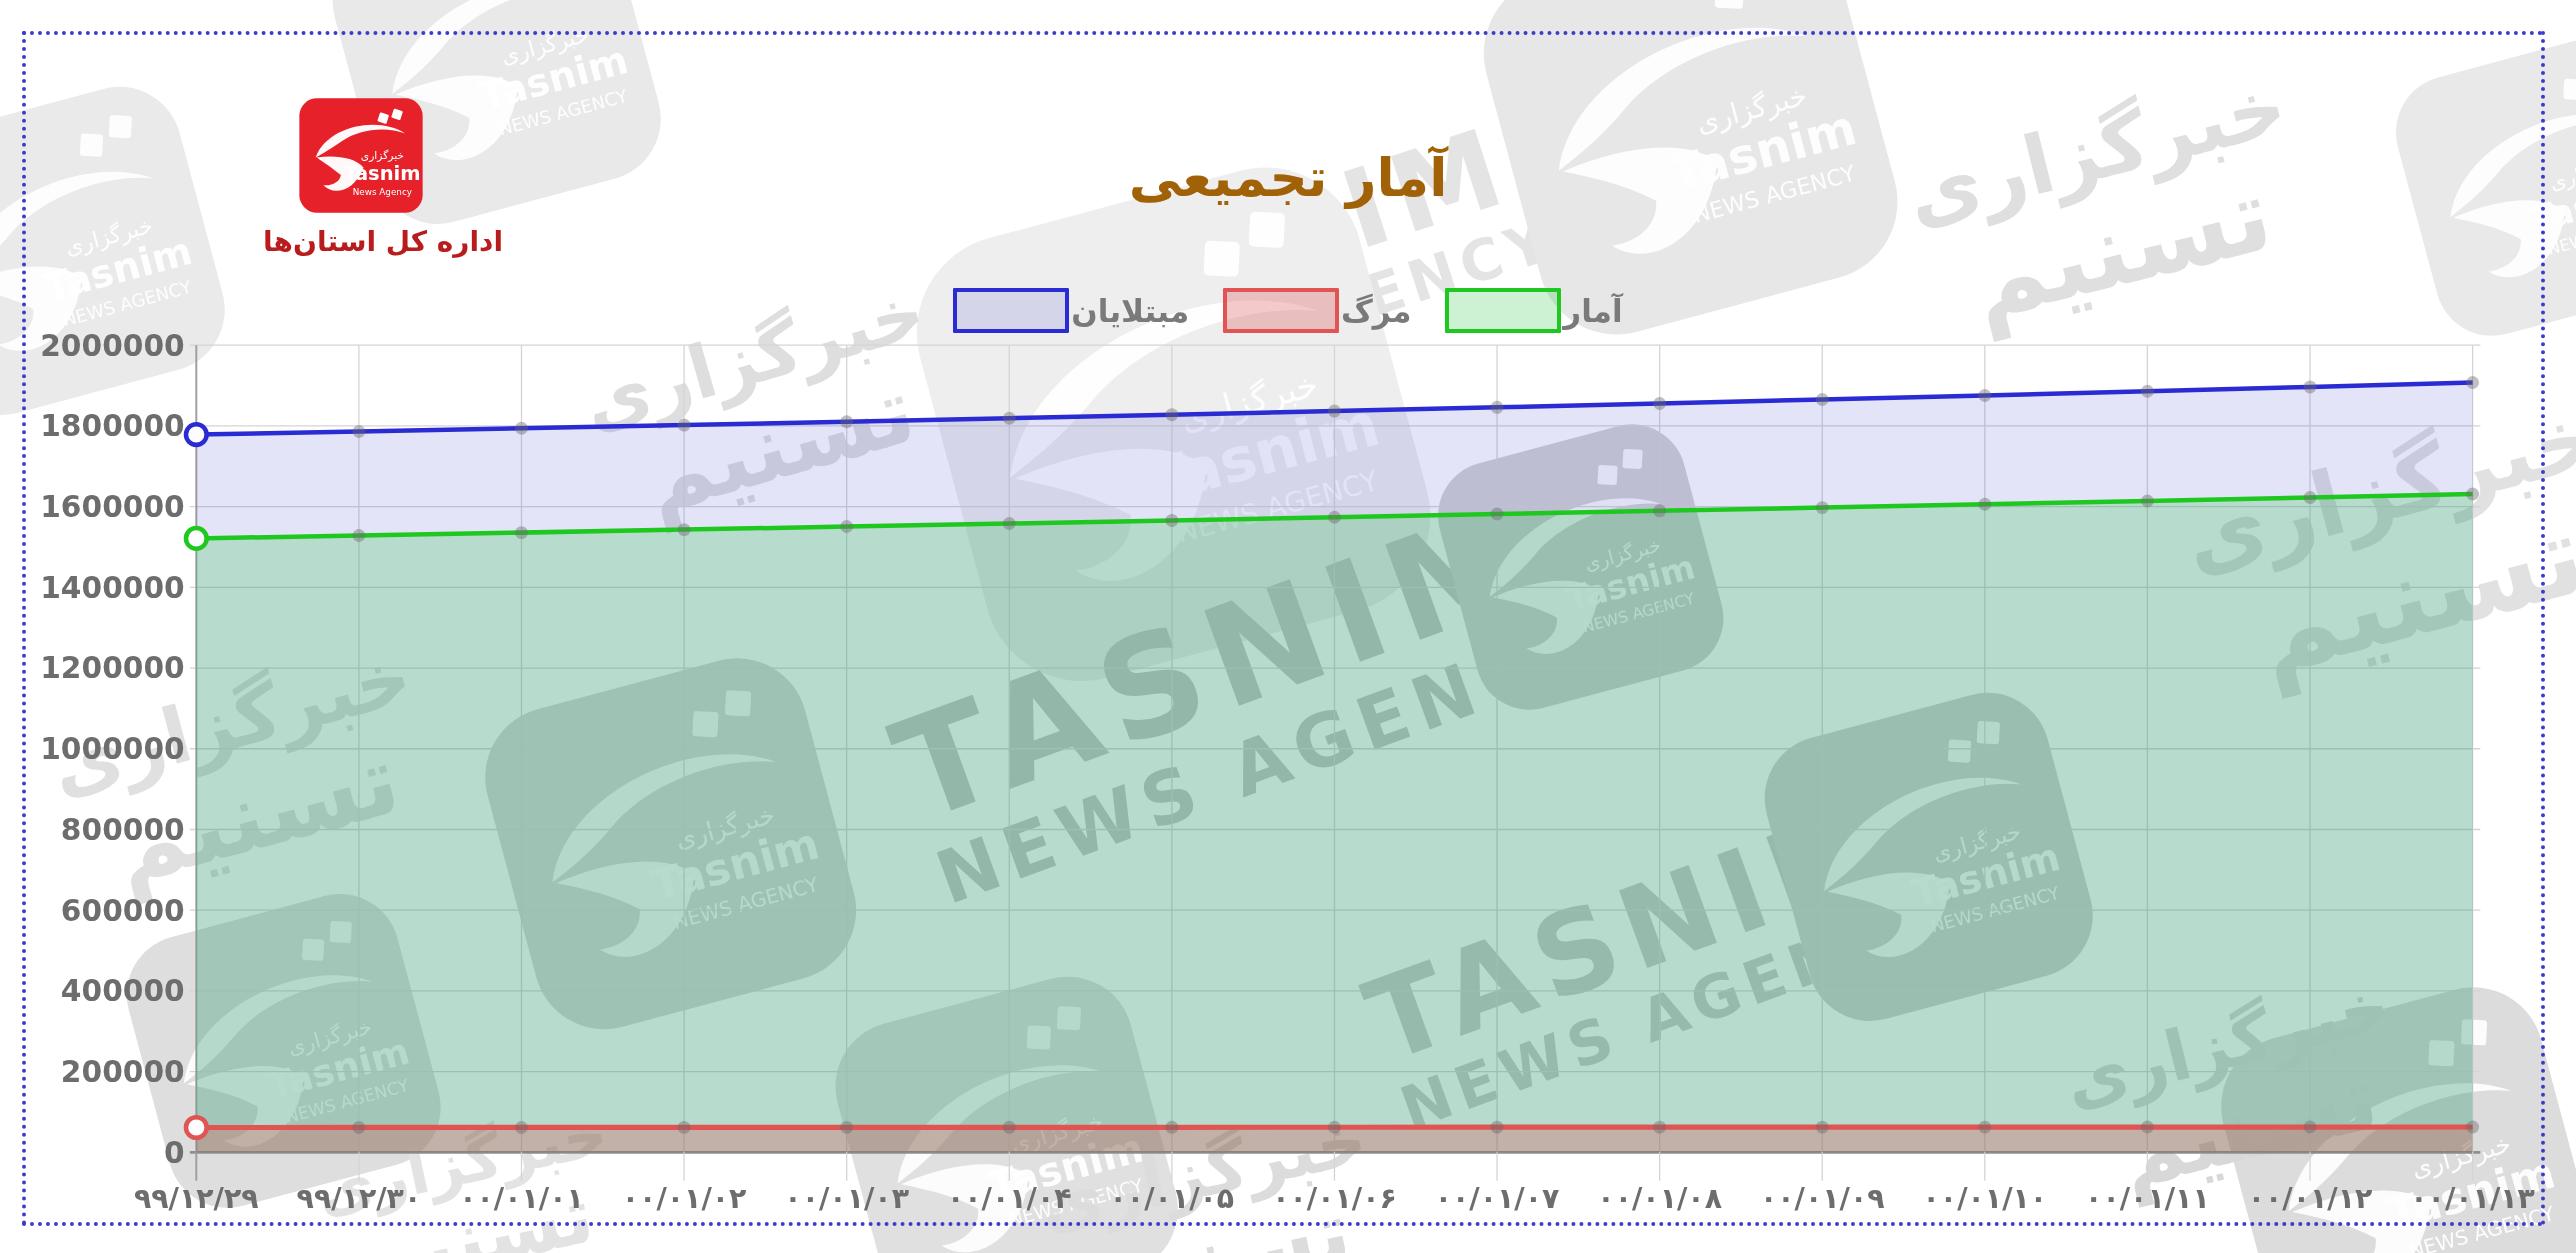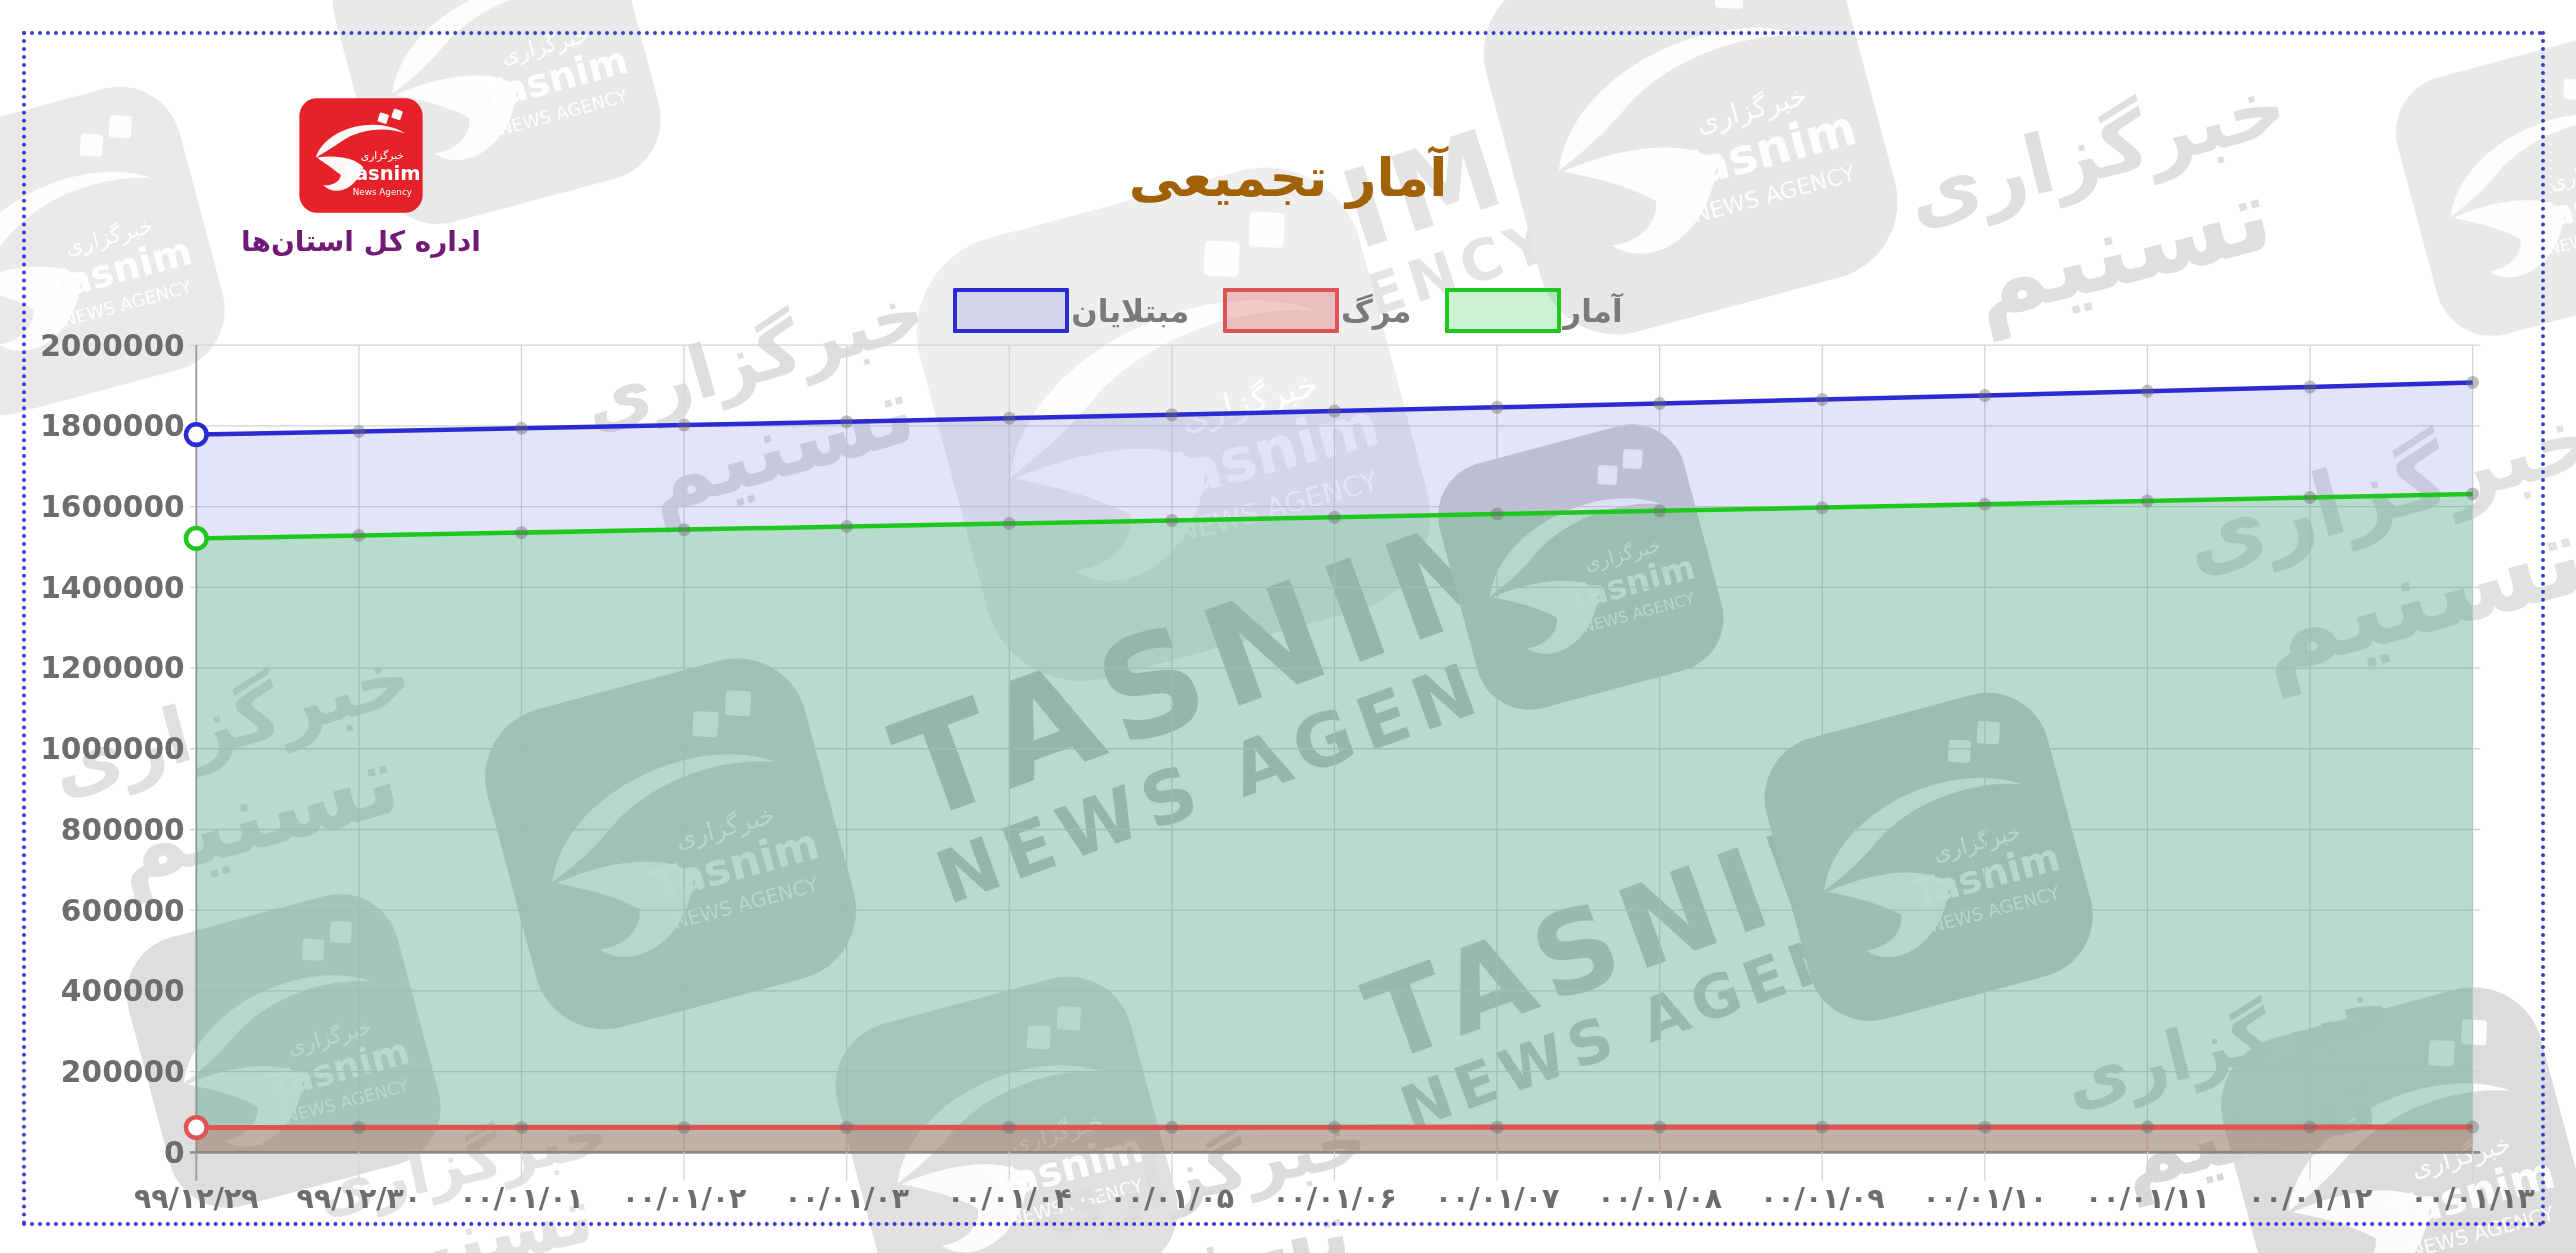--- a/index.html
+++ b/index.html
@@ -14,21 +14,21 @@
   .wm-en .l1{font-weight:bold;font-size:103px;letter-spacing:9px;line-height:1;}
   .wm-en .l2{font-weight:bold;font-size:54px;letter-spacing:6.5px;line-height:1.15;display:block;}
   .wm-fa{text-align:center;}
   .wm-fa .f1{font-weight:bold;font-size:77px;line-height:1.1;display:block;}
   .wm-fa .f2{font-weight:bold;font-size:97px;line-height:1.1;display:block;}
   
   #chart-svg{position:absolute;left:0;top:0;z-index:2;}
   
   #brand{position:absolute;left:219px;top:97px;width:284px;z-index:3;text-align:center;}
   #brand .logo-box{display:inline-block;}
-  #dept{margin-top:9px;font-size:28px;font-weight:bold;color:#701a75;direction:rtl;}
+  #dept{margin-top:9px;font-size:28px;font-weight:bold;color:#b91c1c;direction:rtl;text-align:right;}
   
   #title{
     position:absolute;left:0;top:147px;width:2576px;text-align:center;z-index:3;
     font-size:53px;font-weight:bold;color:#a16207;direction:rtl;
   }
   
   #legend{
     position:absolute;left:0;top:283px;width:2576px;height:55px;z-index:3;
     display:flex;justify-content:center;align-items:center;gap:34px;
   }

